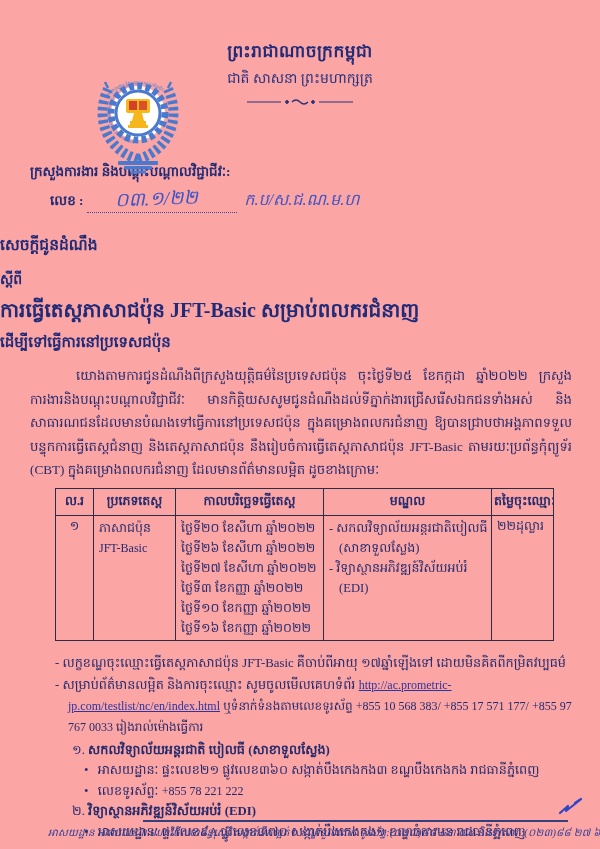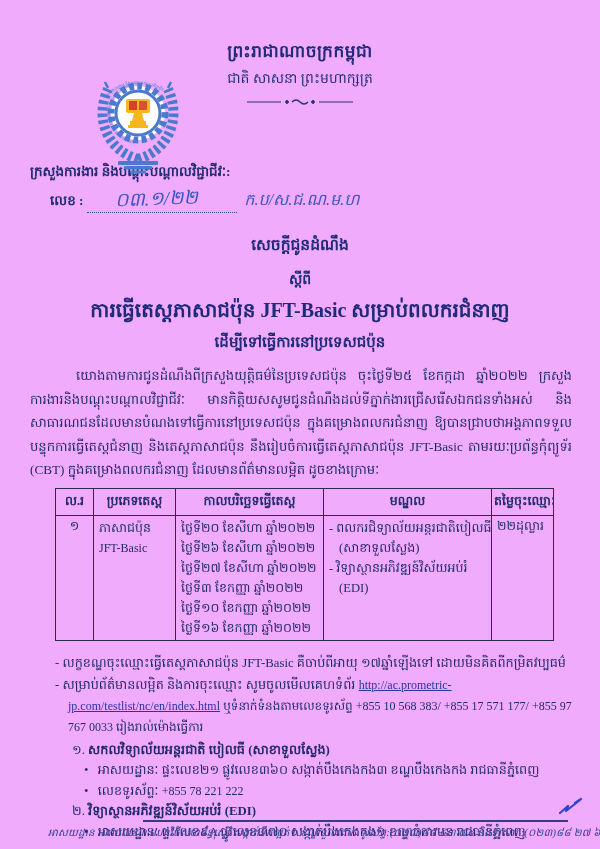--- a/index.html
+++ b/index.html
@@ -1,37 +1,37 @@
 <!DOCTYPE html>
 <html><head>
 <meta charset="utf-8">
 <style>
   html,body{margin:0;padding:0;background:#e8e8e6;}
   .page{
     position:relative;width:600px;height:849px;margin:0 auto;
-    background:#f0abfc;overflow:hidden;
+    background:#fca5a5;overflow:hidden;
     font-family:"Liberation Serif","DejaVu Serif",serif;
     color:#23276a;
   }
   
   .header{padding-top:40px;text-align:center;}
   .kingdom{font-size:17px;font-weight:bold;color:#1f2a78;letter-spacing:.5px;}
   .motto{font-size:14px;margin-top:4px;color:#23307e;}
   .divider{margin-top:3px;}
   
   .seal{position:absolute;left:82px;top:55px;width:112px;height:122px;}
   
   .ministry-line{margin:52px 0 0 30px;font-size:13.5px;font-weight:bold;color:#222c74;}
   .number-line{margin:6px 0 0 50px;font-size:13.5px;height:30px;white-space:nowrap;}
   .number-label{font-weight:bold;color:#222c74;}
   .dotted{display:inline-block;width:150px;border-bottom:1.5px dotted #3b4aa8;position:relative;height:14px;vertical-align:bottom;}
   .hw{position:absolute;left:28px;top:-12px;color:#3d55c6;font-size:19px;transform:rotate(-2deg);font-style:italic;white-space:nowrap;}
   .hw2{color:#3d55c6;font-size:16px;font-style:italic;margin-left:4px;}
   
-  .title-block{margin-top:16px;text-align:center;font-weight:bold;color:#1f2a78;}
+  .title-block{margin-top:16px;font-weight:bold;color:#1f2a78;}
   .title-l1{font-size:15.5px;}
   .title-l2{font-size:14px;margin-top:12px;}
   .title-l3{font-size:20px;margin-top:6px;}
   .title-l4{font-size:15px;margin-top:5px;}
   
   .body-par{
     margin:10px 28px 0 30px;font-size:13.2px;line-height:23.5px;
     text-align:justify;text-indent:46px;color:#242b6d;
   }
   
@@ -170,21 +170,21 @@
         </td>
         <td>
             <div class="cell-line">ថ្ងៃទី២០ ខែសីហា ឆ្នាំ២០២២</div>
             <div class="cell-line">ថ្ងៃទី២៦ ខែសីហា ឆ្នាំ២០២២</div>
             <div class="cell-line">ថ្ងៃទី២៧ ខែសីហា ឆ្នាំ២០២២</div>
             <div class="cell-line">ថ្ងៃទី៣ ខែកញ្ញា ឆ្នាំ២០២២</div>
             <div class="cell-line">ថ្ងៃទី១០ ខែកញ្ញា ឆ្នាំ២០២២</div>
             <div class="cell-line">ថ្ងៃទី១៦ ខែកញ្ញា ឆ្នាំ២០២២</div>
           </td>
         <td class="centers-cell">
-            <div class="cell-line">- ពលករជិទ្យាល័យអន្តរជាតិបៀលធី</div>
+            <div class="cell-line">- សកលវិទ្យាល័យអន្តរជាតិបៀលធី</div>
             <div class="cell-line">(សាខាទួលស្លែង)</div>
             <div class="cell-line">- វិទ្យាស្ថានអភិវឌ្ឍន៍វិស័យអប់រំ</div>
             <div class="cell-line">(EDI)</div>
           </td>
         <td>២២ដុល្លារ</td>
       </tr>
     </tbody>
   </table>
 
   <div class="notes">

